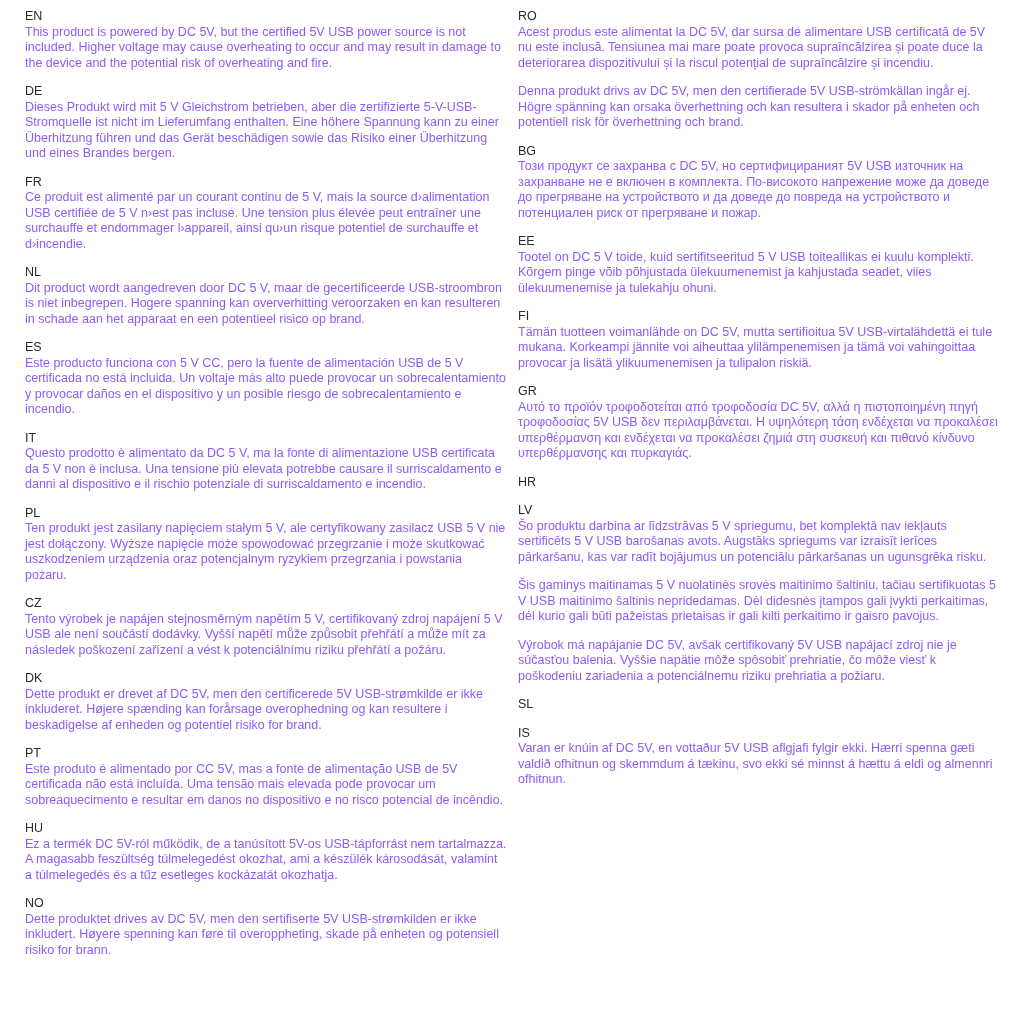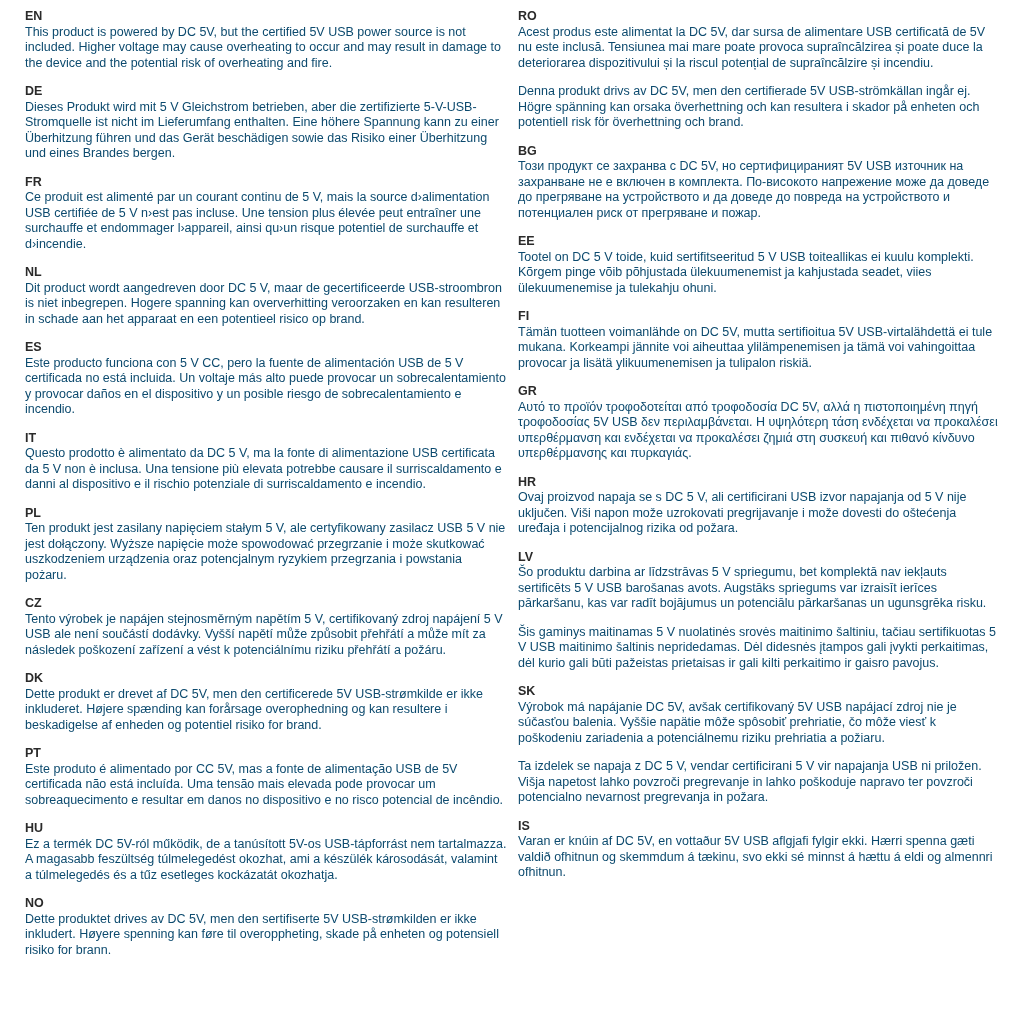--- a/index.html
+++ b/index.html
@@ -24,33 +24,33 @@
   }
   .col {
     width: 482px;
     flex: 0 0 482px;
   }
   .lang-section {
     margin: 0 0 13px 0;
   }
   .lang-code {
     font-size: 12.5px;
-    font-weight: 700;
+    font-weight: 400;
     line-height: 15.5px;
     margin: 0;
     padding: 0;
     color: #2a2a2a;
   }
   .lang-text {
     font-size: 12.5px;
     font-weight: 400;
     line-height: 15.5px;
     margin: 0;
     padding: 0;
-    color: #0c4a6e;
+    color: #8b5cf6;
   }
 </style>
 </head>
 <body>
 
 <div class="page">
   <div class="col">
   <section class="lang-section">
     <h2 class="lang-code">EN</h2>
     <p class="lang-text">This product is powered by DC 5V, but the certified 5V USB power source is not included. Higher voltage may cause overheating to occur and may result in damage to the device and the potential risk of overheating and fire.</p>
@@ -136,39 +136,37 @@
     <p class="lang-text">Tämän tuotteen voimanlähde on DC 5V, mutta sertifioitua 5V USB-virtalähdettä ei tule mukana. Korkeampi jännite voi aiheuttaa ylilämpenemisen ja tämä voi vahingoittaa provocar ja lisätä ylikuumenemisen ja tulipalon riskiä.</p>
   </section>
 
   <section class="lang-section">
     <h2 class="lang-code">GR</h2>
     <p class="lang-text">Αυτό το προϊόν τροφοδοτείται από τροφοδοσία DC 5V, αλλά η πιστοποιημένη πηγή τροφοδοσίας 5V USB δεν περιλαμβάνεται. Η υψηλότερη τάση ενδέχεται να προκαλέσει υπερθέρμανση και ενδέχεται να προκαλέσει ζημιά στη συσκευή και πιθανό κίνδυνο υπερθέρμανσης και πυρκαγιάς.</p>
   </section>
 
   <section class="lang-section">
     <h2 class="lang-code">HR</h2>
-    <p class="lang-text">Ovaj proizvod napaja se s DC 5 V, ali certificirani USB izvor napajanja od 5 V nije uključen. Viši napon može uzrokovati pregrijavanje i može dovesti do oštećenja uređaja i potencijalnog rizika od požara.</p>
   </section>
 
   <section class="lang-section">
     <h2 class="lang-code">LV</h2>
     <p class="lang-text">Šo produktu darbina ar līdzstrāvas 5 V spriegumu, bet komplektā nav iekļauts sertificēts 5 V USB barošanas avots. Augstāks spriegums var izraisīt ierīces pārkaršanu, kas var radīt bojājumus un potenciālu pārkaršanas un ugunsgrēka risku.</p>
   </section>
 
   <section class="lang-section">
     <p class="lang-text">Šis gaminys maitinamas 5 V nuolatinės srovės maitinimo šaltiniu, tačiau sertifikuotas 5 V USB maitinimo šaltinis nepridedamas. Dėl didesnės įtampos gali įvykti perkaitimas, dėl kurio gali būti pažeistas prietaisas ir gali kilti perkaitimo ir gaisro pavojus.</p>
   </section>
 
   <section class="lang-section">
-    <h2 class="lang-code">SK</h2>
     <p class="lang-text">Výrobok má napájanie DC 5V, avšak certifikovaný 5V USB napájací zdroj nie je súčasťou balenia. Vyššie napätie môže spôsobiť prehriatie, čo môže viesť k poškodeniu zariadenia a potenciálnemu riziku prehriatia a požiaru.</p>
   </section>
 
   <section class="lang-section">
-    <p class="lang-text">Ta izdelek se napaja z DC 5 V, vendar certificirani 5 V vir napajanja USB ni priložen. Višja napetost lahko povzroči pregrevanje in lahko poškoduje napravo ter povzroči potencialno nevarnost pregrevanja in požara.</p>
+    <h2 class="lang-code">SL</h2>
   </section>
 
   <section class="lang-section">
     <h2 class="lang-code">IS</h2>
     <p class="lang-text">Varan er knúin af DC 5V, en vottaður 5V USB aflgjafi fylgir ekki. Hærri spenna gæti valdið ofhitnun og skemmdum á tækinu, svo ekki sé minnst á hættu á eldi og almennri ofhitnun.</p>
   </section>
 </div>
 </div>
 
 </body></html>

